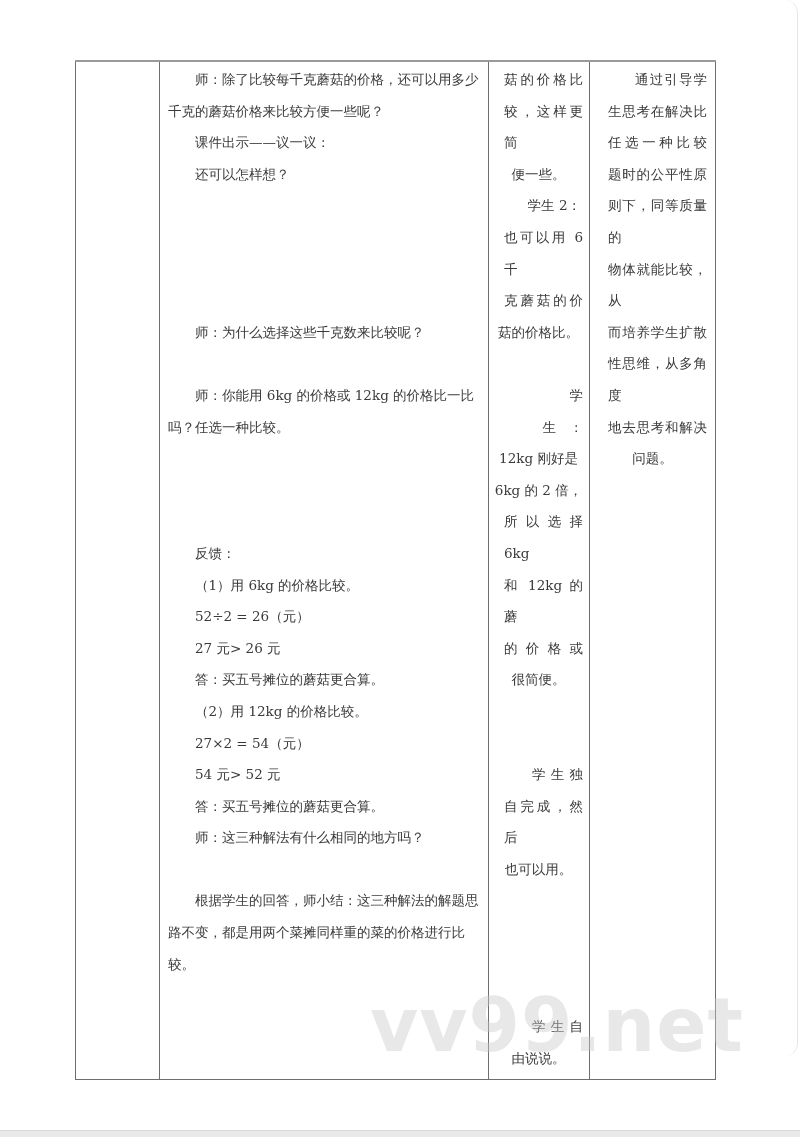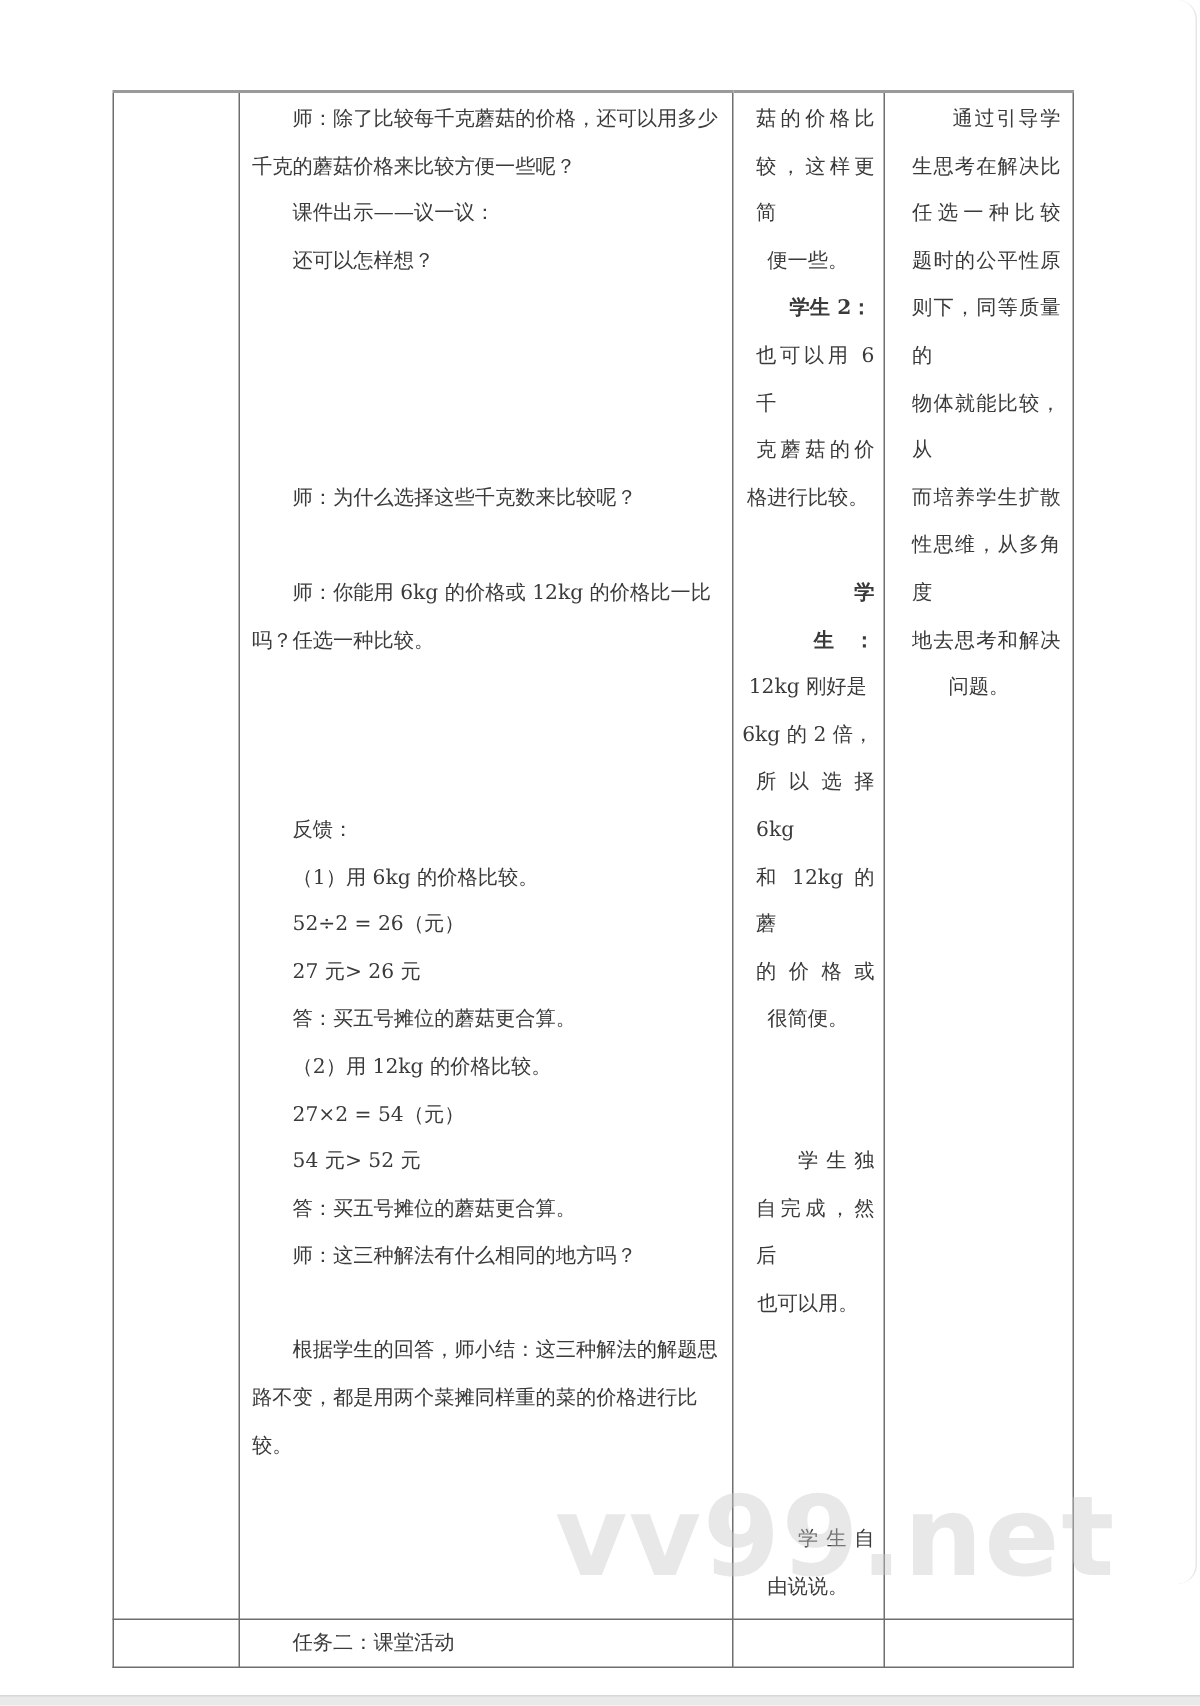--- a/index.html
+++ b/index.html
@@ -54,21 +54,21 @@
 
     .cell-inner { padding: 2px 6px 4px 8px; }
     .cell-inner.narrow { padding: 2px 6px 4px 5px; }
     .p { margin: 0; }
     .ind { text-indent: 2em; }
     .gap-1 { height: 31.6px; }
     .gap-2 { height: 63.2px; }
     .gap-4 { height: 126.4px; }
     .just { text-align: justify; text-align-last: justify; margin-left: 10px; }
     .just-none { text-align: center; }
-    .right-ind { text-align: right; font-weight: bold; }
+    .right-ind { text-align: right; }
 
     .task-row td { line-height: 30px; }
 
     .watermark {
       position: absolute;
       left: 370px;
       top: 988px;
       font-family: "DejaVu Sans", "Liberation Sans", sans-serif;
       font-weight: bold;
       font-size: 74px;
@@ -123,21 +123,21 @@
         <div class="cell-inner narrow">
           <div>
             <div class="just">菇的价格比</div>
             <div class="just">较，这样更简</div>
             <div class="just-none">便一些。</div>
           </div>
           <div>
             <div class="right-ind" style="padding-right:2px">学生 2：</div>
             <div class="just">也可以用 6 千</div>
             <div class="just">克蘑菇的价</div>
-            <div class="just-none">格进行比较。</div>
+            <div class="just-none">菇的价格比。</div>
           </div>
           <div class="gap-1"></div>
           <div>
             <div class="right-ind" style="padding-left:28px">学　生　：</div>
             <div class="just-none">12kg 刚好是</div>
             <div class="just-none">6kg 的 2 倍，</div>
             <div class="just">所以选择 6kg</div>
             <div class="just">和 12kg 的蘑</div>
             <div class="just">的价格或</div>
             <div class="just-none">很简便。</div>
@@ -163,32 +163,18 @@
           <div class="just">题时的公平性原</div>
           <div class="just">则下，同等质量的</div>
           <div class="just">物体就能比较，从</div>
           <div class="just">而培养学生扩散</div>
           <div class="just">性思维，从多角度</div>
           <div class="just">地去思考和解决</div>
           <div class="just-none">问题。</div>
         </div>
       </td>
     </tr>
-    <tr class="task-row">
-      <td>
-        <span></span>
-      </td>
-      <td>
-        <div class="cell-inner ind" style="padding-top:0;padding-bottom:0">任务二：课堂活动</div>
-      </td>
-      <td>
-        <span></span>
-      </td>
-      <td>
-        <span></span>
-      </td>
-    </tr>
   </tbody>
     </table>
 
   <div class="watermark">vv99.net</div>
 </div>
 <div class="bottom-strip"></div>
 
 </body></html>

